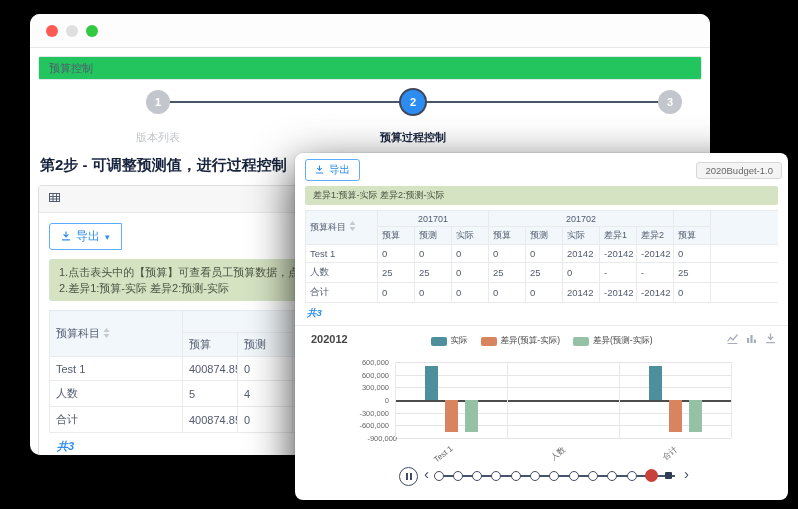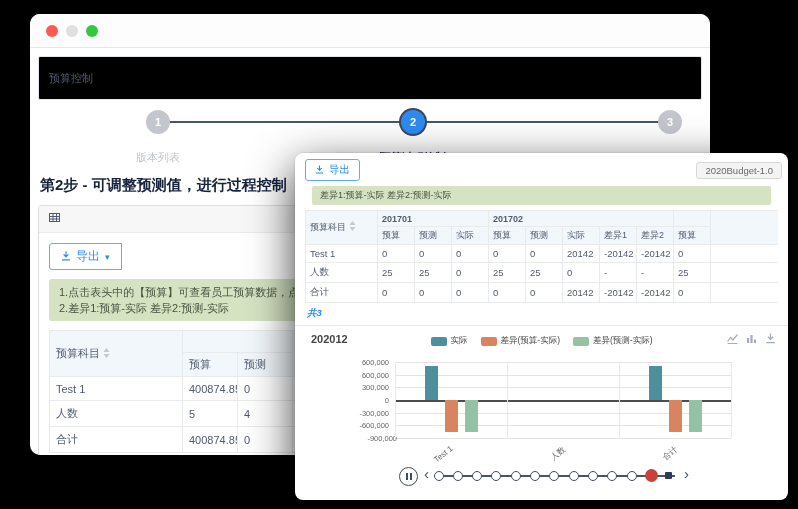--- a/index.html
+++ b/index.html
@@ -7,22 +7,22 @@
        font-family:"Liberation Sans","DejaVu Sans",sans-serif;color:#515a6e;}
   .window{position:absolute;background:#fff;}
   
   #back-window{left:30px;top:14px;width:680px;height:441px;border-radius:10px;
     box-shadow:0 10px 35px rgba(0,0,0,.6);overflow:hidden;z-index:1;}
   .titlebar{height:33px;background:#fdfdfd;border-bottom:1px solid #e7e7e7;
     display:flex;align-items:center;padding-left:16px;}
   .tl{width:12px;height:12px;border-radius:50%;margin-right:8px;}
   .tl.red{background:#fc5a52;} .tl.gray{background:#dfdfe0;} .tl.green{background:#32c842;}
   .bw-content{padding:8px;position:relative;}
-  .page-bar{height:22px;line-height:22px;background:#000000;border:1px solid #e2e7ec;
-    border-radius:2px;font-size:11px;padding:10px 10px;color:#515a6e;}
+  .page-bar{height:22px;line-height:22px;background:#22c55e;border:1px solid #e2e7ec;
+    border-radius:2px;font-size:11px;padding:0 10px;color:#515a6e;}
   
   .stepper{position:relative;height:58px;margin-top:10px;}
   .step-line{position:absolute;top:11px;left:112px;width:512px;height:2px;background:#4a5668;}
   .step{position:absolute;width:140px;text-align:center;top:0;}
   .step .circle{width:24px;height:24px;border-radius:50%;margin:0 auto;line-height:24px;
     color:#fff;font-size:11px;font-weight:bold;background:#c3c7cd;position:relative;z-index:2;}
   .step.active .circle{background:#2d8cf0;box-shadow:0 0 0 2px #3c485e;}
   .step .slabel{margin-top:16px;font-size:11px;color:#c2c6cc;}
   .step.active .slabel{color:#17233d;font-weight:bold;}
   .step-heading{font-size:15px;font-weight:bold;color:#17233d;margin:8px 0 10px 2px;}
@@ -36,35 +36,35 @@
   .btn-group .btn+.btn{margin-left:-1px;border-radius:0 3px 3px 0;}
   .btn-group .btn:first-child{border-radius:3px 0 0 3px;}
   .alert{background:#d6e3c3;border-radius:3px;padding:5px 10px;margin-top:9px;
     font-size:11px;line-height:16px;color:#49513f;}
   
   table.btable{border-collapse:collapse;width:100%;table-layout:fixed;}
   .btable th,.btable td{border:1px solid #e8eaec;text-align:left;font-weight:normal;
     overflow:hidden;white-space:nowrap;}
   .btable thead th{background:#f2f7fb;color:#515a6e;}
   .btable .bt-filler{border-right:none;}
-  .btable .bt-group{font-weight:bold;}
+  .btable .bt-group{text-align:center;}
   .total-row{font-size:11px;font-style:italic;color:#2d8cf0;font-weight:bold;padding:6px 8px;}
   .bw-table th{font-size:11px;padding:4px 6px;height:13px;}
   .bw-table td{font-size:11px;padding:5px 6px;height:13px;color:#515a6e;}
   .sort-ic{display:inline-block;vertical-align:-1px;margin-left:3px;}
   
   #front-window{left:295px;top:153px;width:493px;height:347px;border-radius:8px;
     box-shadow:0 14px 45px rgba(0,0,0,.78), 0 0 0 1px rgba(0,0,0,.06);z-index:5;overflow:hidden;}
   .fw-head{height:21px;line-height:21px;background:#f7f8fa;border-bottom:1px solid #e8eaec;
     font-size:10.5px;padding:0 10px;color:#515a6e;display:flex;align-items:center;gap:5px;}
   .fw-toolbar{display:flex;justify-content:space-between;align-items:center;padding:6px 6px 5px 10px;}
   .btn.small{font-size:10.5px;padding:3px 9px;}
   .version-box{background:#f4f4f5;border:1px solid #d7d7d9;border-radius:3px;color:#666;
     font-size:9.5px;padding:2px 8px;cursor:pointer;}
-  .fw-alert{margin:0 17px;background:#d6e3c3;border-radius:2px;font-size:9px;
+  .fw-alert{margin:0 10px;background:#d6e3c3;border-radius:2px;font-size:9px;
     padding:3px 8px;color:#49513f;}
   .fw-table-wrap{margin:5px 10px 0 10px;}
   .fw-table th{font-size:9px;padding:2px 4px;height:11px;}
   .fw-table td{font-size:9.5px;padding:3px 4px;height:11px;}
   .fw-total{font-size:9.5px;font-style:italic;color:#2d8cf0;font-weight:bold;padding:4px 12px 5px;}
   .fw-divider{border-top:1px solid #e8eaec;}
   
   .fw-chart{position:relative;height:136px;}
   .chart-title{position:absolute;left:16px;top:7px;font-size:11px;font-weight:bold;color:#464646;}
   .legend{position:absolute;left:0;right:0;top:9px;display:flex;justify-content:center;gap:13px;}

